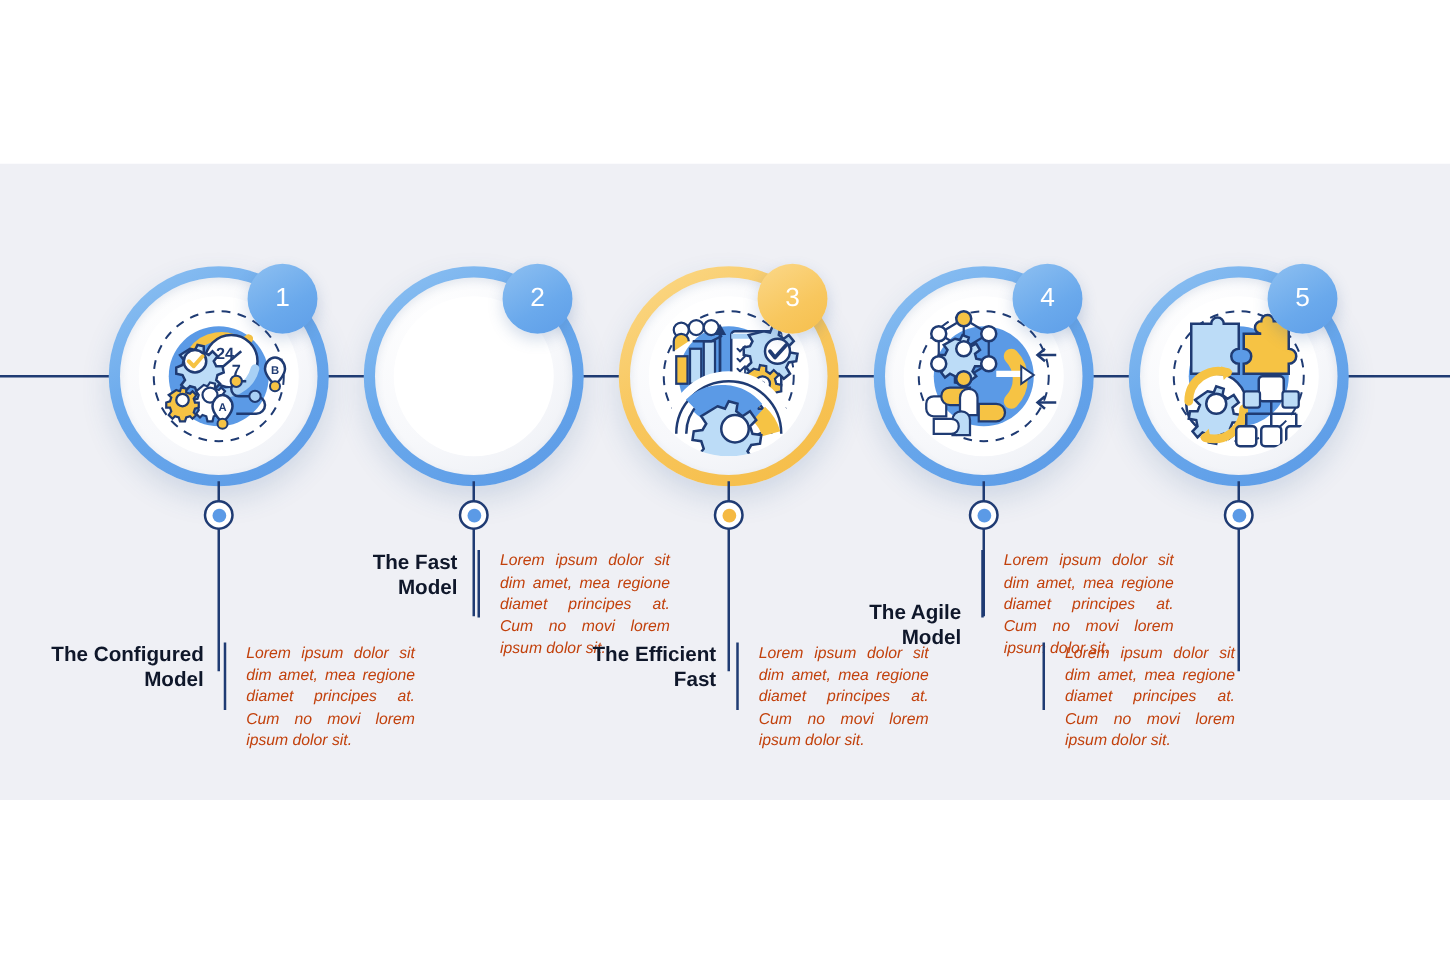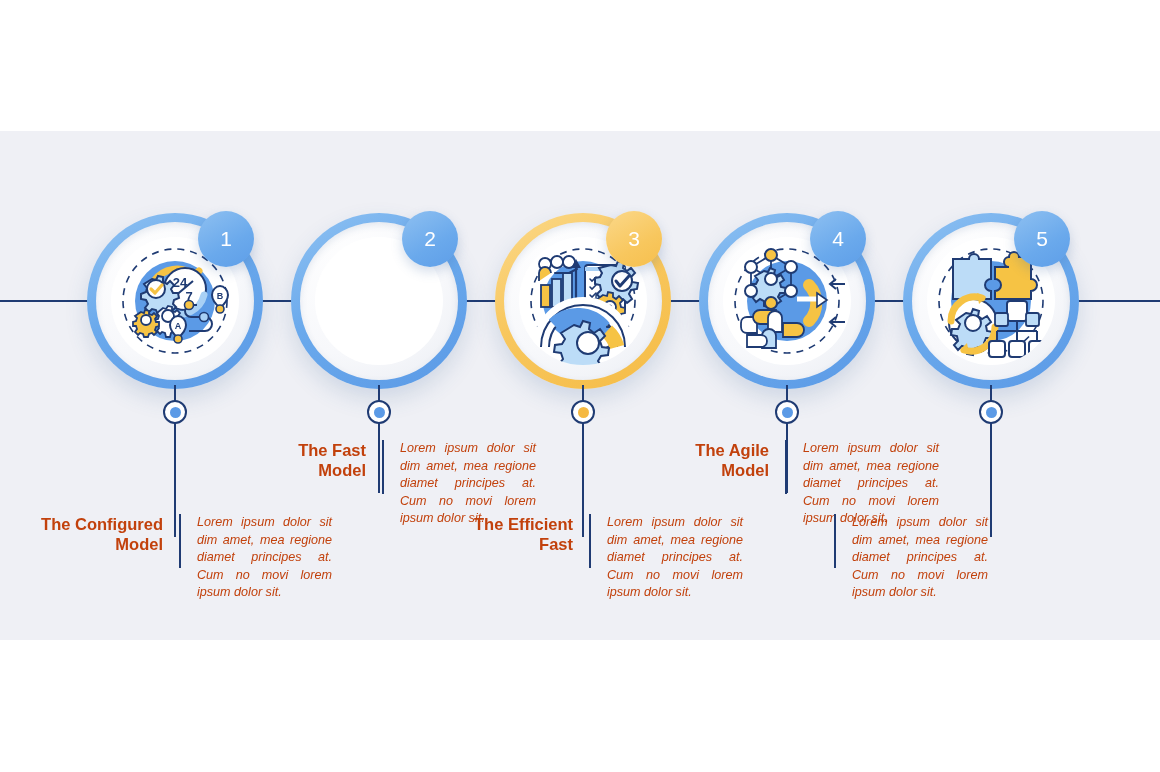--- a/index.html
+++ b/index.html
@@ -75,21 +75,21 @@
   }
   .dot i{
     display:block;width:11px;height:11px;border-radius:50%;
     background:#5b9ae6;
   }
   .dot.amber i{background:#f5b942;}
 
   
   .txt{position:absolute;display:flex;align-items:flex-start;}
   .ttl{
-    color:#c2410c;font-size:16.5px;font-weight:bold;line-height:20px;
+    color:#0f172a;font-size:16.5px;font-weight:bold;line-height:20px;
     text-align:right;white-space:pre-line;
   }
   .rule{width:2px;background:#1f3b73;flex:none;}
   .body{
     color:#c2410c;font-size:12.6px;line-height:17.5px;
     text-align:justify;
     font-style:italic;
   }
 </style>
 </head>
@@ -281,21 +281,21 @@
         </g>
       </svg>
     </div>
     <div class="badge">4</div>
   </div>
   <div class="stem" style="left:786px;top:385px;height:108px;"></div>
   <div class="dot" style="left:775px;top:400px;">
       <i></i>
     </div>
   <div class="txt" style="left:655px;top:440px;width:300px;">
-    <div class="ttl" style="width:114px;">The Agile
+    <div class="ttl" style="width:114px;margin-top:40px;">The Agile
 Model</div>
     <div class="rule" style="height:54px;margin:0 16px;"></div>
     <div class="body" style="width:136px;">Lorem ipsum dolor sit dim amet, mea regione diamet principes at. Cum no movi lorem ipsum dolor sit.</div>
   </div>
 
   <div class="node" style="left:903px;top:213px;">
     <div class="ring"></div>
     <div class="ring-inner"></div>
     <div class="disc"></div>
     <div class="icon-wrap">

